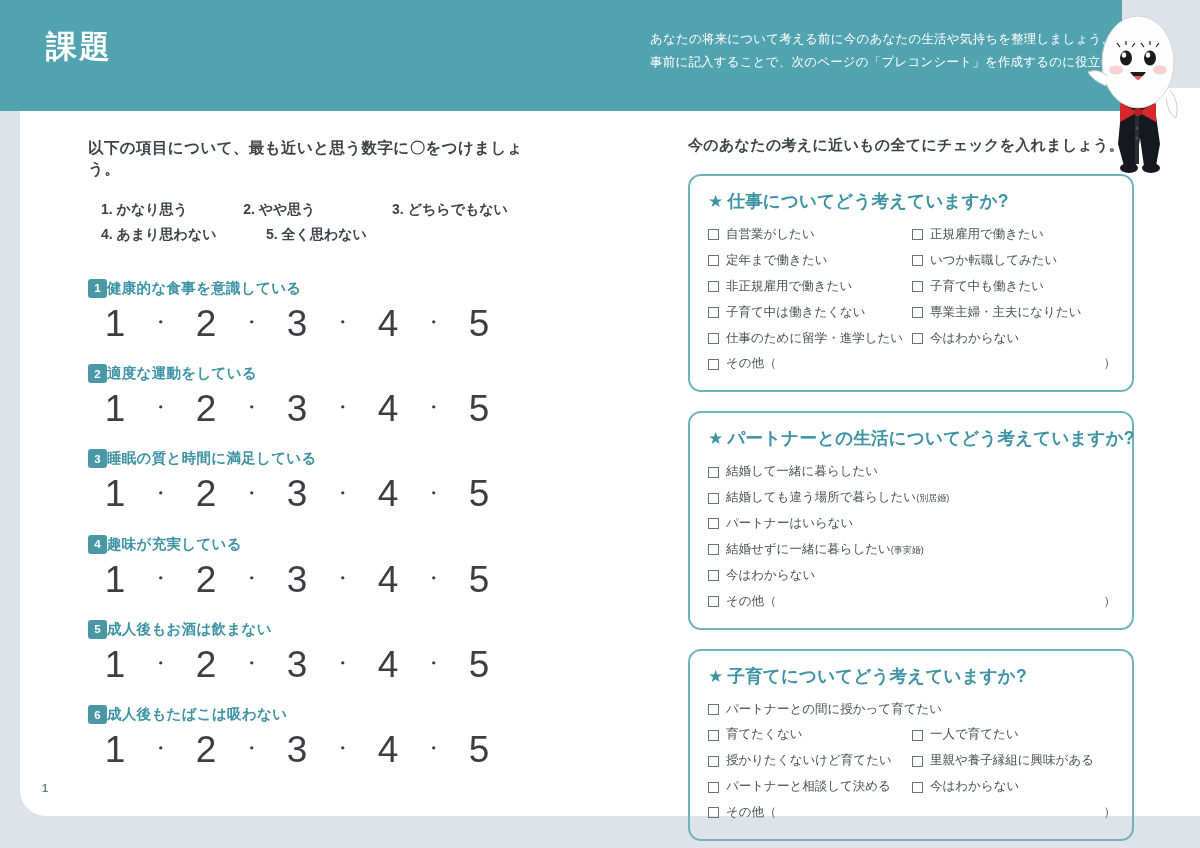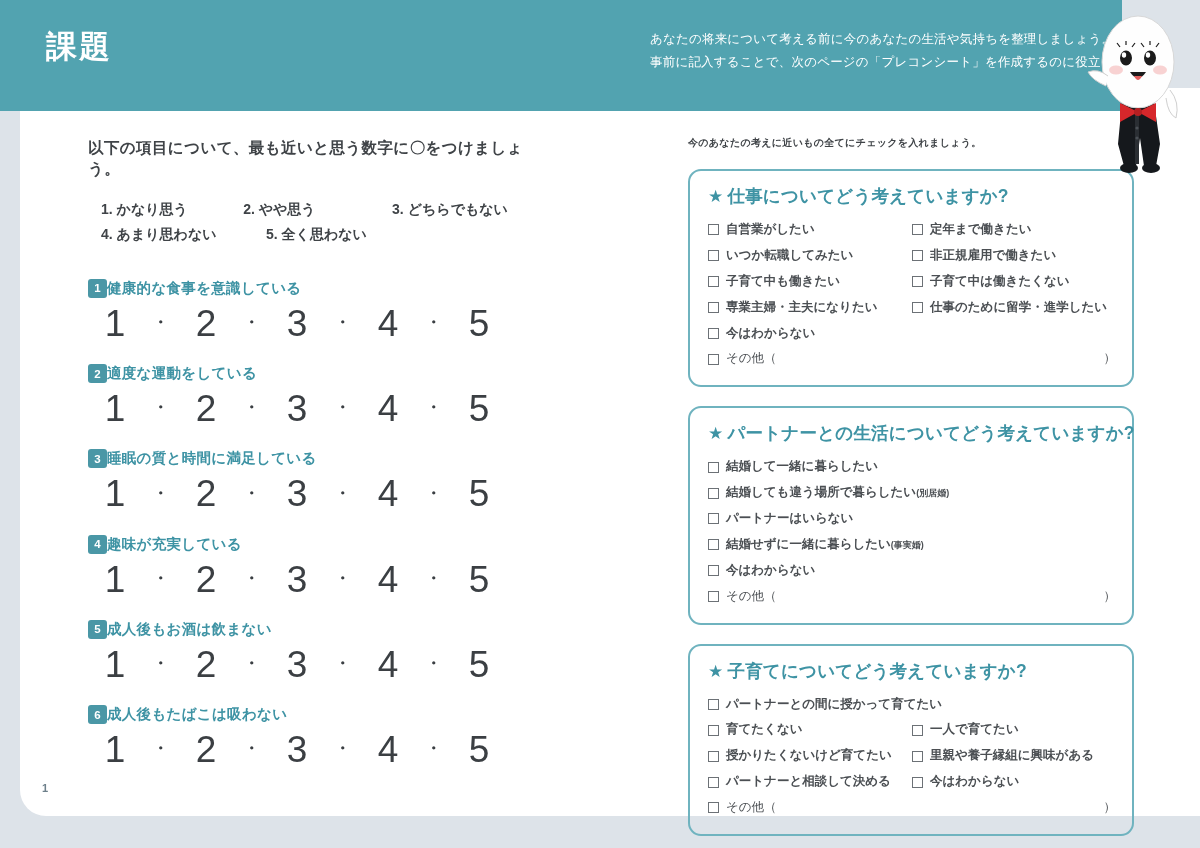--- a/index.html
+++ b/index.html
@@ -133,21 +133,21 @@
     font-size: 20px;
     color: #3b3f43;
     line-height: 1;
     padding-bottom: 4px;
   }
 
   
   .right-inner { position: absolute; left: 66px; top: 48px; width: 446px; }
 
   .instruction-r {
-    font-size: 10px;
+    font-size: 15px;
     color: #3f4347;
     letter-spacing: 0.3px;
     font-weight: 600;
   }
   .instruction-r b { font-weight: 800; }
 
   .card {
     border: 2px solid #6fb3bf;
     border-radius: 13px;
     margin-top: 19px;
@@ -158,21 +158,21 @@
     color: #3e93a4;
     font-weight: 700;
     letter-spacing: 0.2px;
     display: flex;
     align-items: baseline;
     margin-bottom: 9px;
     white-space: nowrap;
   }
   .card-star { font-size: 17px; margin-right: 4px; color: #3e93a4; }
 
-  .opt-grid { display: flex; flex-wrap: wrap; font-weight: bold; }
+  .opt-grid { display: flex; flex-wrap: wrap; }
   .opt {
     display: flex;
     align-items: center;
     font-size: 12.5px;
     color: #4b4f53;
     line-height: 2.07;
     white-space: nowrap;
   }
   .opt.half { width: 50%; }
   .opt.full { width: 100%; }
@@ -348,20 +348,24 @@
             <span class="card-star">★</span>
             <span>仕事についてどう考えていますか?</span>
           </div>
           <div class="opt-grid">
             <label class="opt half">
               <span class="cbox"></span>
               <span>自営業がしたい</span>
             </label>
             <label class="opt half">
               <span class="cbox"></span>
+              <span>正規雇用で働きたい</span>
+            </label>
+            <label class="opt half">
+              <span class="cbox"></span>
               <span>定年まで働きたい</span>
             </label>
             <label class="opt half">
               <span class="cbox"></span>
               <span>いつか転職してみたい</span>
             </label>
             <label class="opt half">
               <span class="cbox"></span>
               <span>非正規雇用で働きたい</span>
             </label>

